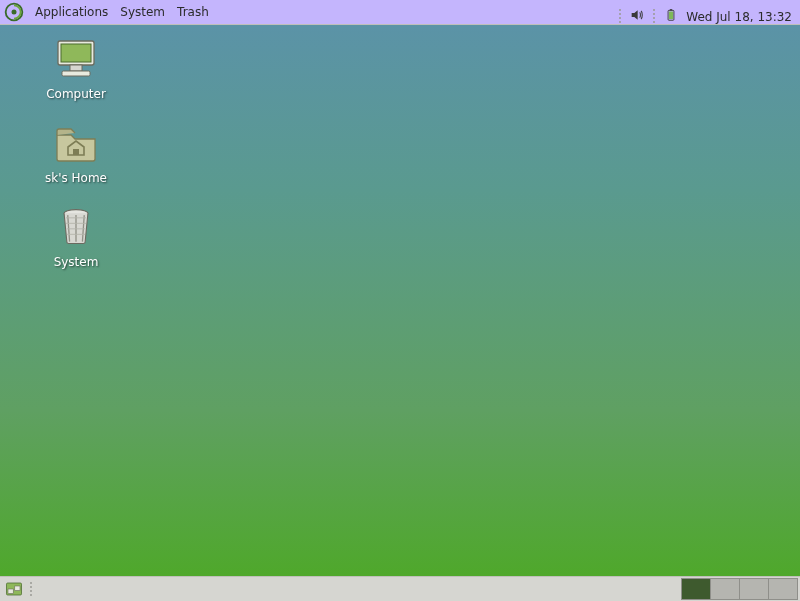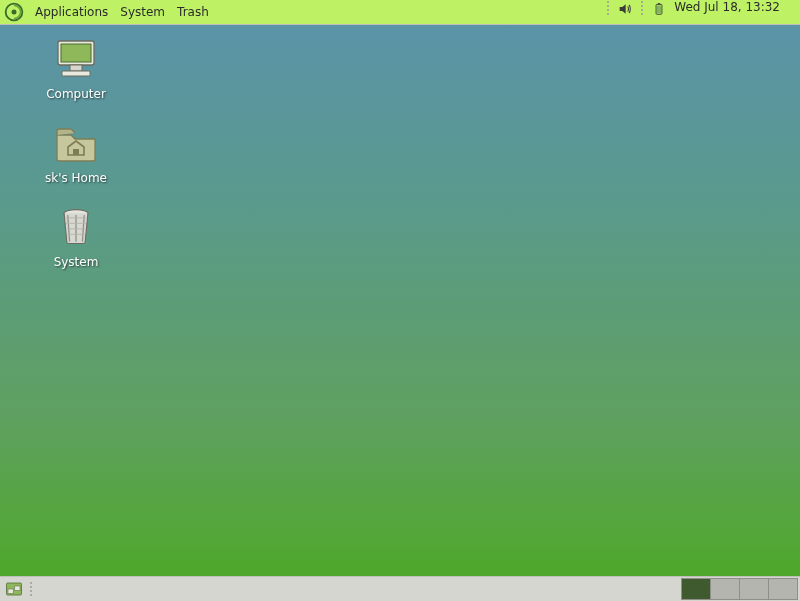--- a/index.html
+++ b/index.html
@@ -16,41 +16,41 @@
     top: 25px;
     left: 0;
     right: 0;
     bottom: 25px;
     background: linear-gradient(to bottom, #5b93a7 0%, #5a9a8f 30%, #5fa062 70%, #4fa82b 100%);
   }
   .top-panel {
     position: absolute;
     top: 0; left: 0; right: 0;
     height: 25px;
-    background: #bef264;
+    background: #c4b5fd;
     display: flex;
     align-items: center;
     color: #2b2b2b;
     border-bottom: 1px solid #bfbfba;
   }
   .menu-area { display: flex; align-items: center; height: 100%; }
   .logo {
     width: 22px; height: 22px;
     margin-left: 3px; margin-right: 4px;
     display: flex; align-items: center; justify-content: center;
   }
   .menu-item {
     padding: 0 6px;
     height: 100%;
     display: flex;
     align-items: center;
     cursor: pointer;
   }
   .panel-spacer { flex: 1; }
-  .tray { display: flex; align-items: flex-start; height: 100%; gap: 2px; padding-right: 16px; }
+  .tray { display: flex; align-items: flex-end; height: 100%; gap: 2px; padding-right: 4px; }
   .grip {
     width: 8px; height: 16px;
     display: flex; flex-direction: column; justify-content: space-around; align-items: center;
     margin: 0 2px;
   }
   .grip span { width: 2px; height: 2px; background: #9a9a95; border-radius: 50%; }
   .tray-icon {
     width: 18px; height: 18px;
     display: flex; align-items: center; justify-content: center;
   }

